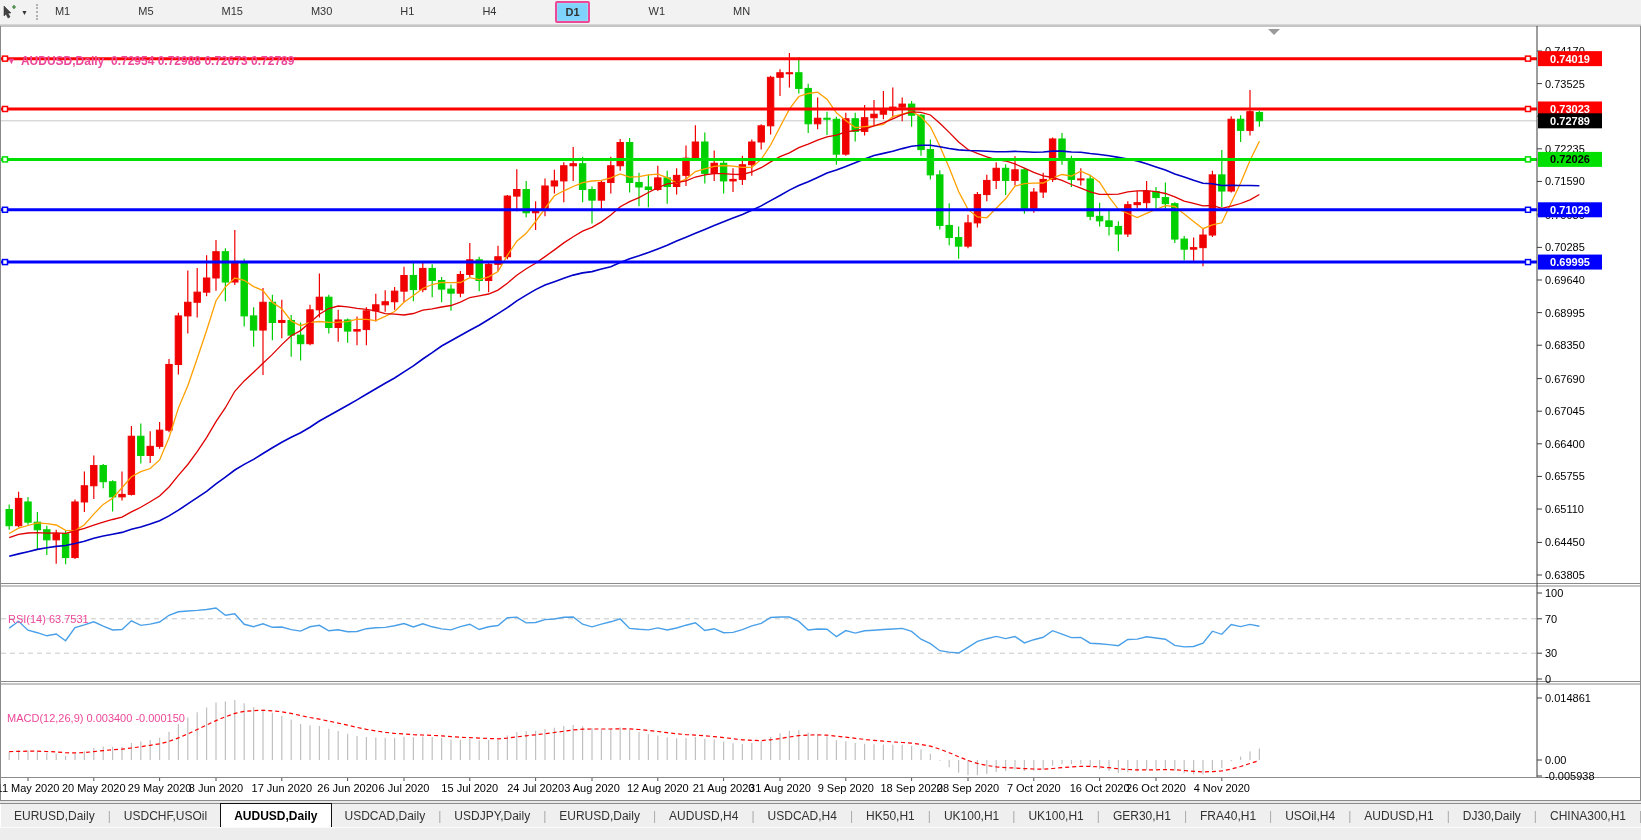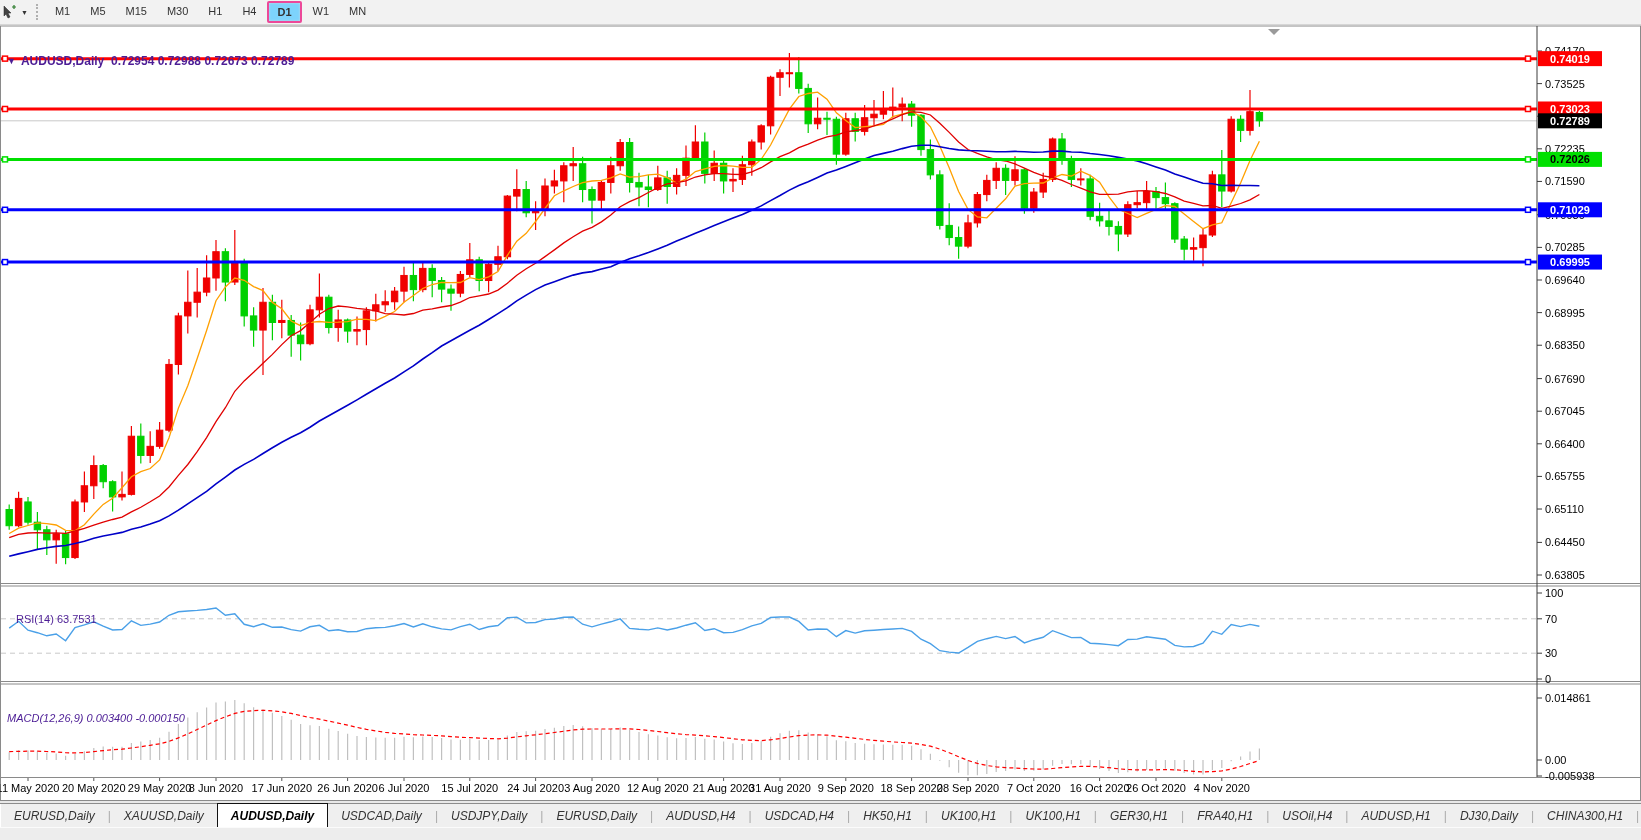--- a/index.html
+++ b/index.html
@@ -10,30 +10,30 @@
     border-bottom:1px solid #d6d6d6;display:flex;align-items:center;z-index:5;}
   .tool-icon{width:20px;height:18px;display:flex;align-items:center;justify-content:center;margin-left:0px;}
   .tool-caret{font-size:7px;color:#333;margin:0 4px 0 1px;}
   .grip{height:16px;border-left:2px dotted #b0b0b0;margin:0 7px 0 4px;}
   .tf-btn{font-size:11px;color:#333;padding:3px 8px;margin:0 1px;border:1px solid transparent;
     border-radius:2px;cursor:default;line-height:12px;}
   .tf-btn.active{background:#7dd3fc;border:2px solid #ec4899;box-shadow:inset 0 0 2px #ddd;font-weight:bold;}
   
   #chart-window{position:absolute;top:25px;left:0;width:1641px;height:776px;background:#fff;z-index:1;}
   #chart-svg{position:absolute;top:0;left:0;z-index:2;}
-  .overlay-label{position:absolute;z-index:4;color:#4c1d95;white-space:pre;}
+  .overlay-label{position:absolute;z-index:4;color:#ec4899;white-space:pre;}
   #chart-title{top:29px;left:7px;font-size:12px;font-weight:bold;}
   #chart-title .caret{font-size:9px;vertical-align:1px;margin-right:5px;}
-  #rsi-label{top:588px;left:16px;font-size:11px;}
-  #macd-label{top:687px;left:7px;font-size:11px;font-style:italic;}
+  #rsi-label{top:588px;left:8px;font-size:11px;}
+  #macd-label{top:687px;left:7px;font-size:11px;}
   
   #tabbar{position:absolute;top:803px;left:0;width:1641px;height:24px;background:#efefef;
     border-top:1px solid #8c8c8c;display:flex;align-items:stretch;z-index:5;font-size:12px;color:#333;}
   #tabbar-grip{width:5px;background:#6f6f6f;border-right:1px solid #fff;}
-  .tab{display:flex;align-items:center;padding:0 13px;white-space:nowrap;cursor:default;font-style:italic;}
+  .tab{display:flex;align-items:center;padding:0 13px;white-space:nowrap;cursor:default;}
   .tab.active{background:#fff;border:1px solid #111;border-bottom:1px solid #fff;font-weight:bold;
     color:#000;margin-top:-1px;}
   .tab-sep{display:flex;align-items:center;color:#aaa;font-size:12px;}
   
   #status-strip{position:absolute;top:827px;left:0;width:1641px;height:13px;background:#ededed;
     border-top:1px solid #fbfbfb;z-index:5;}
 </style>
 </head>
 <body>
 
@@ -41,21 +41,21 @@
 
   <div id="toolbar">
     <div class="tool-icon">
       <svg width="16" height="16" viewBox="0 0 16 16">
         <path d="M2 2 L9 9 L6 9 L8 13 L6 14 L4 10 L2 12 Z" fill="#444" stroke="#222" stroke-width="0.5"></path>
         <path d="M10 3 L14 3 M12 1 L12 5" stroke="#2a7a2a" stroke-width="1.2"></path>
       </svg>
     </div>
     <span class="tool-caret">▼</span>
     <span class="grip"></span>
-    <div id="tf-buttons" style="display:flex;">
+    <div id="tf-buttons" style="display:flex;gap:48px;">
         <div class="tf-btn">M1</div>
         <div class="tf-btn">M5</div>
         <div class="tf-btn">M15</div>
         <div class="tf-btn">M30</div>
         <div class="tf-btn">H1</div>
         <div class="tf-btn">H4</div>
         <div class="tf-btn active">D1</div>
         <div class="tf-btn">W1</div>
         <div class="tf-btn">MN</div>
       </div>
@@ -604,21 +604,21 @@
         <line x1="1537" y1="751" x2="1542" y2="751" stroke="#3c3c3c" stroke-width="1"></line>
         <text x="1545" y="755" font-size="11" fill="#000" font-family="&quot;Liberation Sans&quot;, sans-serif">-0.005938</text>
       </svg>
   </div>
 
   <div id="tabbar">
     <div id="tabbar-grip"></div>
     <div id="tabs-container" style="display:flex;">
         <div class="tab">EURUSD,Daily</div>
         <span class="tab-sep">|</span>
-        <div class="tab">XAUUSD,Daily</div>
+        <div class="tab">USDCHF,USOil</div>
         <div class="tab active">AUDUSD,Daily</div>
         <div class="tab">USDCAD,Daily</div>
         <span class="tab-sep">|</span>
         <div class="tab">USDJPY,Daily</div>
         <span class="tab-sep">|</span>
         <div class="tab">EURUSD,Daily</div>
         <span class="tab-sep">|</span>
         <div class="tab">AUDUSD,H4</div>
         <span class="tab-sep">|</span>
         <div class="tab">USDCAD,H4</div>

